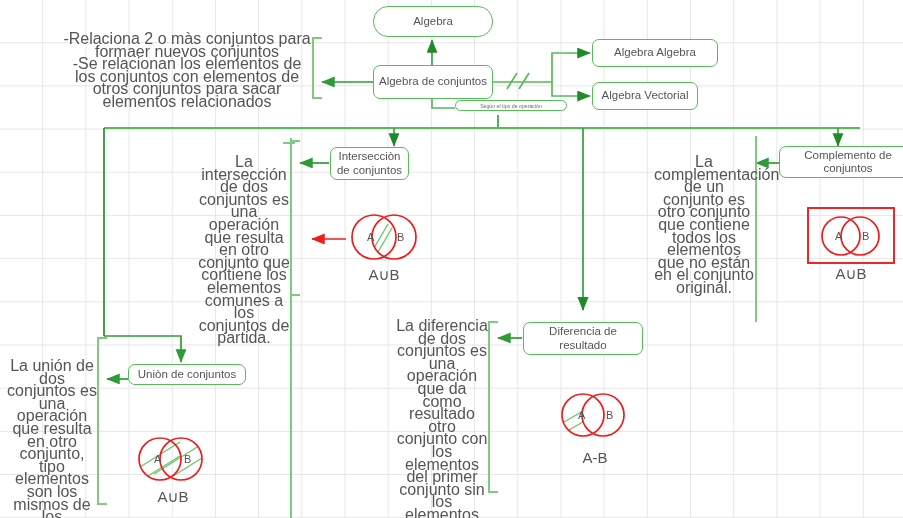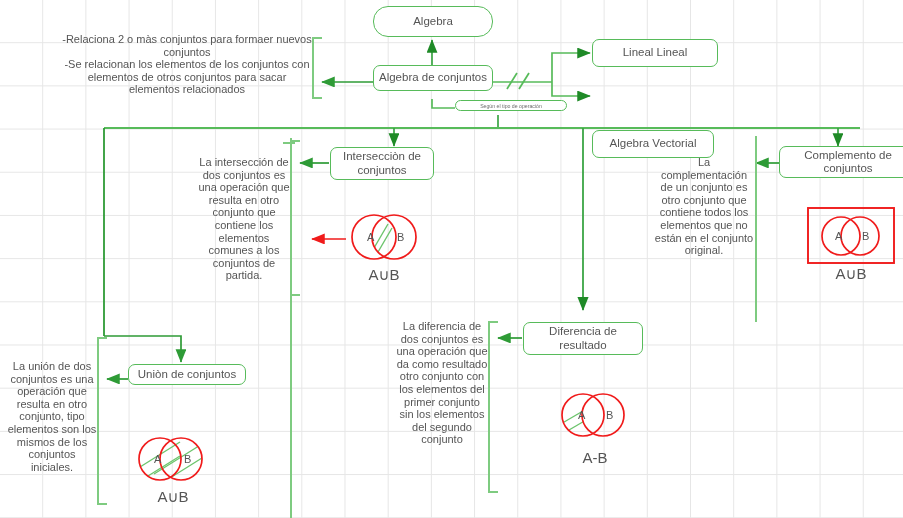--- a/index.html
+++ b/index.html
@@ -31,21 +31,21 @@
     line-height:13.5px;
     display:flex;
     align-items:center;
     justify-content:center;
     text-align:center;
     padding:2px 4px;
   }
   .note{
     position:absolute;
     color:#555555;
-    font-size:11px;
+    font-size:16px;
     line-height:12.6px;
     text-align:center;
     white-space:pre-line;
   }
   .tinynode{
     position:absolute;
     box-sizing:border-box;
     border:1.4px solid #57bb5a;
     border-radius:6px;
     background:#ffffff;
@@ -125,29 +125,29 @@
       <path d="M283,143 L295,143" stroke="#7ecb80" stroke-width="2"></path>
     </g>
 
     <g fill="none" stroke="#f01b1b" stroke-width="1.7">
       <path d="M346,239 L312,239" marker-end="url(#arrRed)"></path>
     </g>
   </svg>
 
   <div class="node" style="left:373px;top:6px;width:120px;height:31px;border-radius:15px;">Algebra</div>
 
-  <div class="node" style="left:373px;top:65px;width:120px;height:26px;">Algebra de conjuntos</div>
+  <div class="node" style="left:373px;top:65px;width:120px;height:34px;">Algebra de conjuntos</div>
 
   <div class="tinynode" style="left:455px;top:100px;width:112px;height:11px;">Según el tipo de operación</div>
 
-  <div class="node" style="left:592px;top:39px;width:126px;height:28px;">Lineal Lineal</div>
-
-  <div class="node" style="left:592px;top:82px;width:122px;height:28px;margin-top:48px;">Algebra Vectorial</div>
-
-  <div class="node" style="left:330px;top:147px;width:104px;height:33px;">Intersecciòn de conjuntos</div>
+  <div class="node" style="left:592px;top:39px;width:126px;height:28px;">Algebra Algebra</div>
+
+  <div class="node" style="left:592px;top:82px;width:106px;height:28px;">Algebra Vectorial</div>
+
+  <div class="node" style="left:330px;top:147px;width:79px;height:33px;">Intersecciòn de conjuntos</div>
 
   <div class="node" style="left:779px;top:146px;width:138px;height:32px;">Complemento de conjuntos</div>
 
   <div class="node" style="left:523px;top:322px;width:120px;height:33px;">Diferencia de resultado</div>
 
   <div class="node" style="left:128px;top:364px;width:118px;height:21px;">Uniòn de conjuntos</div>
 
   <div class="note" style="left:62px;top:33px;width:250px;">-Relaciona 2 o màs conjuntos para formaer nuevos conjuntos
 -Se relacionan los elementos de los conjuntos con elementos de otros conjuntos para sacar elementos relacionados</div>
 

